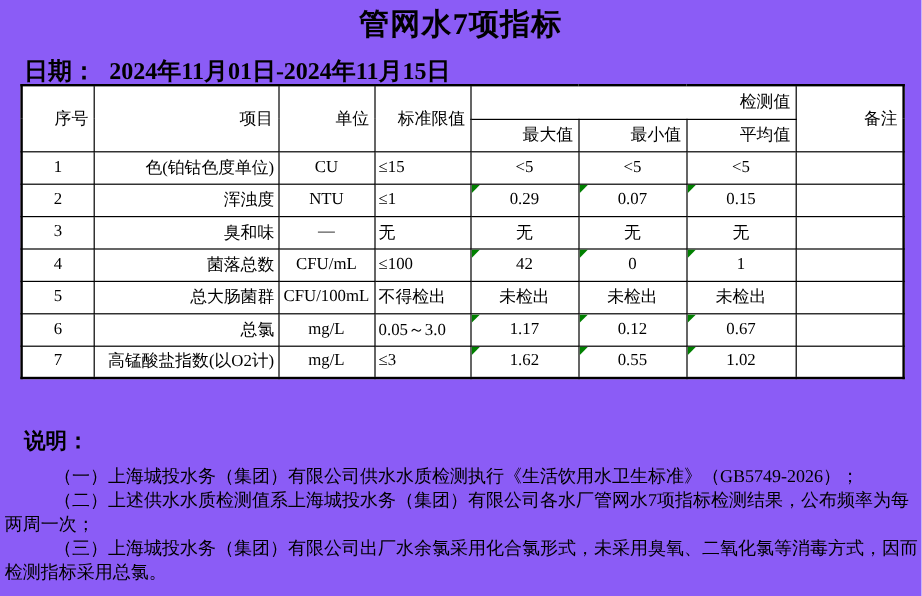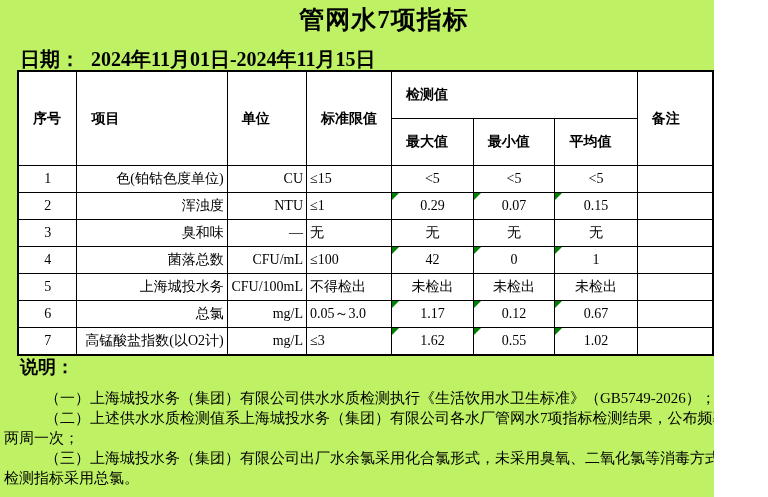--- a/index.html
+++ b/index.html
@@ -1,22 +1,22 @@
 <!DOCTYPE html>
 <html><head>
 <meta charset="utf-8">
 <style>
   * { box-sizing: border-box; margin: 0; padding: 0; }
   html, body { background: #ffffff; }
   body { font-family: "Liberation Serif", "DejaVu Serif", serif; color: #000000; }
   .page {
     position: relative;
-    width: 714px;
+    width: 768px;
     height: 497px;
-    background: #bef264;
+    background: #8b5cf6;
     overflow: hidden;
   }
   .title {
     position: absolute;
     top: 3px; left: 0;
     width: 768px;
     text-align: center;
     font-size: 25px;
     font-weight: bold;
     letter-spacing: 1px;
@@ -40,28 +40,28 @@
   }
   .report-table th, .report-table td {
     border: 1px solid #000;
     height: 27px;
     padding: 0 3px;
     overflow: hidden;
     white-space: nowrap;
     font-weight: normal;
   }
   .report-table thead th {
-    font-weight: bold;
-    text-align: left;
-    padding: 14px;
+    font-weight: normal;
+    text-align: right;
+    padding: 4px;
   }
   .report-table thead tr.hrow-top th { height: 28px; }
   .c-no   { text-align: center; }
   .c-item { text-align: right; }
-  .c-unit { text-align: right; margin-left: 16px; }
+  .c-unit { text-align: center; margin-left: 16px; }
   .c-limit{ text-align: left; }
   .c-val  { text-align: center; position: relative; }
   .c-remark { }
   .flag {
     display: none;
     position: absolute;
     top: 0; left: 0;
     width: 0; height: 0;
     border-top: 7px solid #008000;
     border-right: 7px solid transparent;
@@ -159,21 +159,21 @@
         <td class="c-item">菌落总数</td>
         <td class="c-unit">CFU/mL</td>
         <td class="c-limit">≤100</td>
         <td class="c-val flagged"><span class="flag"></span><span>42</span></td>
         <td class="c-val flagged"><span class="flag"></span><span>0</span></td>
         <td class="c-val flagged"><span class="flag"></span><span>1</span></td>
         <td class="c-remark"></td>
       </tr>
       <tr>
         <td class="c-no">5</td>
-        <td class="c-item">上海城投水务</td>
+        <td class="c-item">总大肠菌群</td>
         <td class="c-unit">CFU/100mL</td>
         <td class="c-limit">不得检出</td>
         <td class="c-val"><span>未检出</span></td>
         <td class="c-val"><span>未检出</span></td>
         <td class="c-val"><span>未检出</span></td>
         <td class="c-remark"></td>
       </tr>
       <tr>
         <td class="c-no">6</td>
         <td class="c-item">总氯</td>

